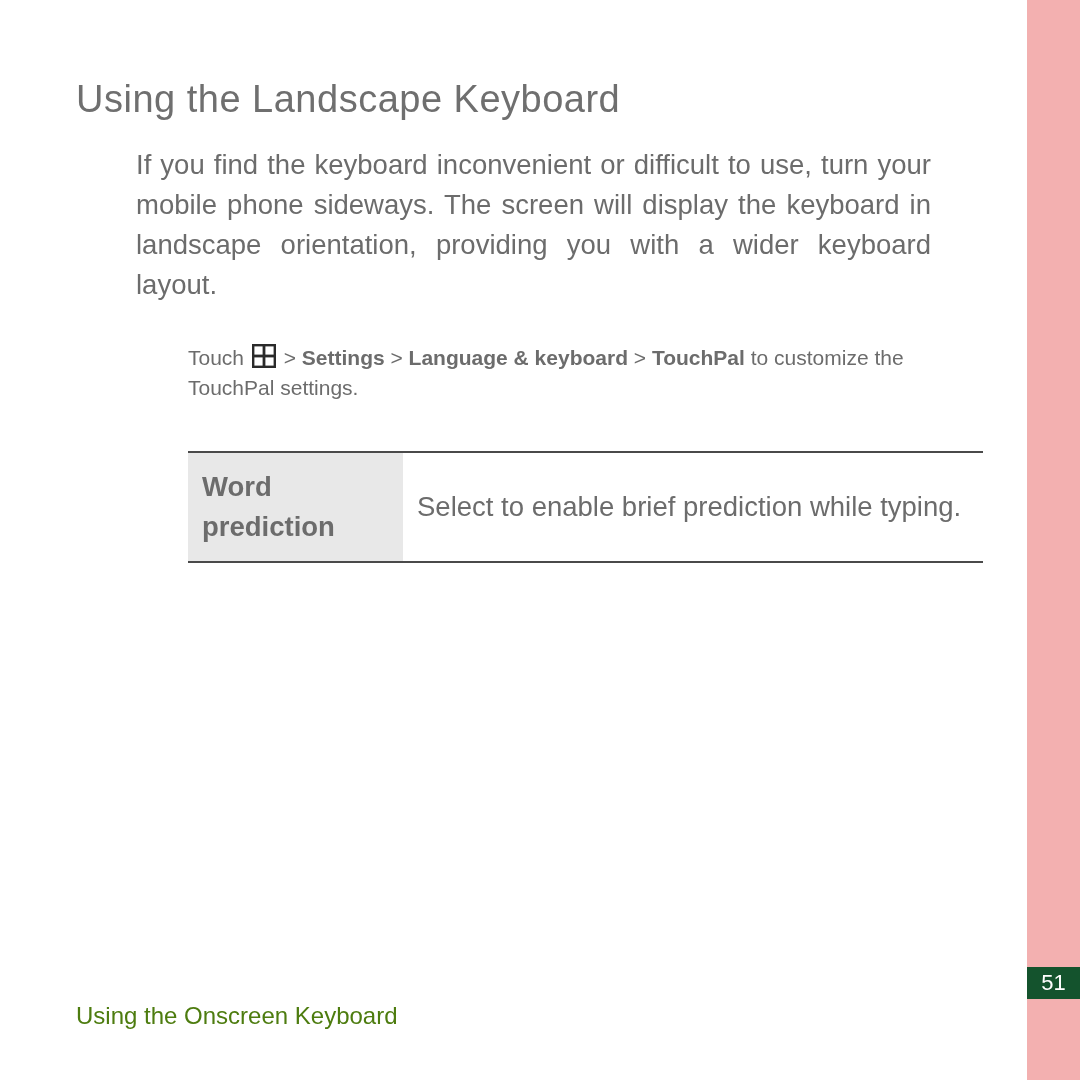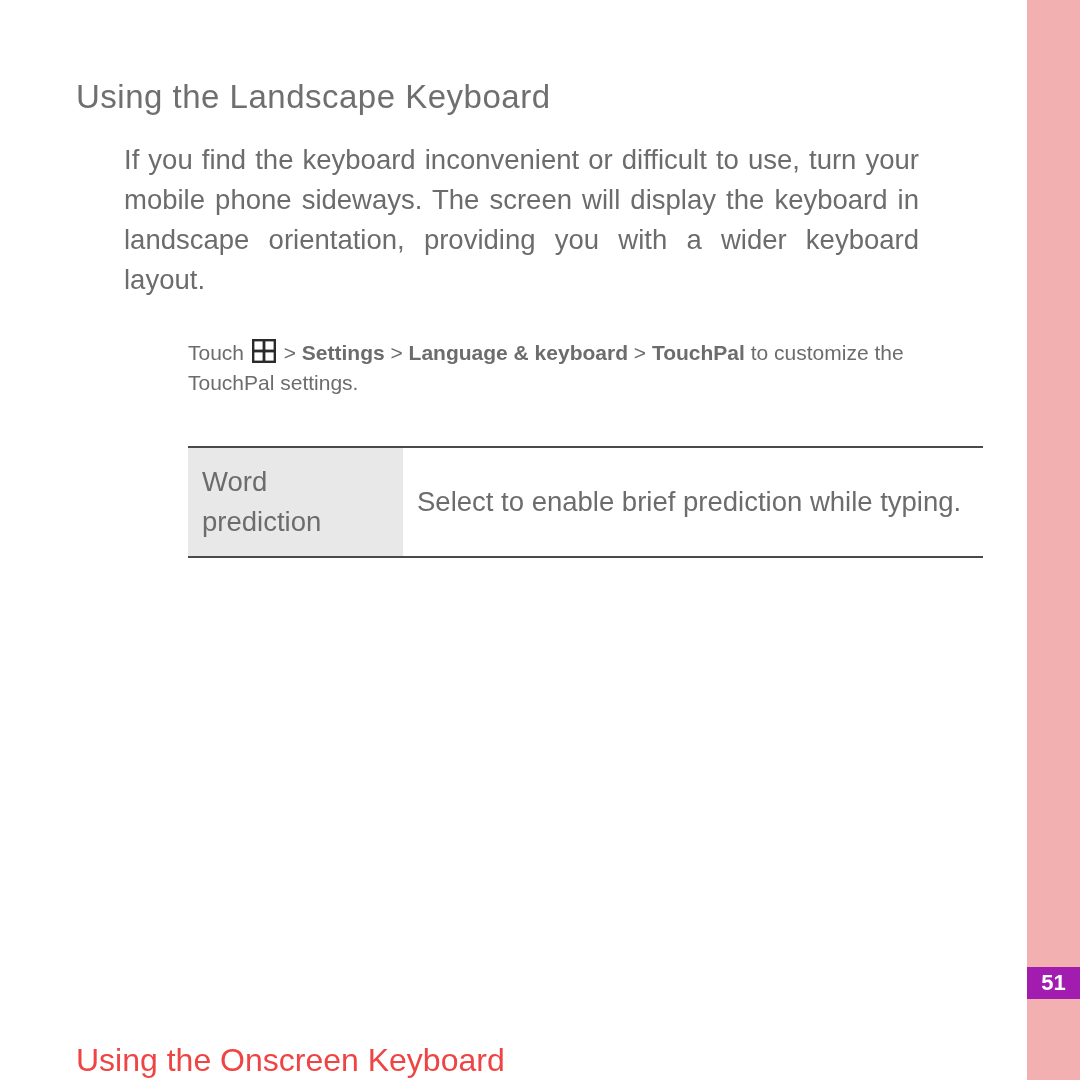--- a/index.html
+++ b/index.html
@@ -18,45 +18,45 @@
       width: 53px;
       height: 1080px;
       background: #f3b0b0;
     }
     .page-badge {
       position: absolute;
       right: 0;
       top: 967px;
       width: 53px;
       height: 32px;
-      background: #a21caf;
+      background: #14532d;
       color: #fff;
       font-size: 22px;
-      font-weight: bold;
+      font-weight: normal;
       display: flex;
       align-items: center;
       justify-content: center;
     }
     .content {
       position: absolute;
       left: 76px;
       top: 78px;
       width: 920px;
     }
     .subheading {
-      font-size: 33px;
+      font-size: 38px;
       color: #6f6f6f;
       letter-spacing: 0.5px;
       margin-bottom: 24px;
     }
     .body-para {
       font-size: 27.5px;
       line-height: 1.45;
       color: #6c6c6c;
-      margin-left: 48px;
+      margin-left: 60px;
       width: 795px;
       text-align: justify;
       margin-bottom: 38px;
     }
     .main-heading {
       font-size: 44px;
       color: #6f6f6f;
       margin-bottom: 26px;
       letter-spacing: 0.2px;
     }
@@ -85,32 +85,31 @@
     }
     .settings-table td {
       border-top: 2px solid #4a4a4a;
       border-bottom: 2px solid #4a4a4a;
       padding: 14px 14px 14px 14px;
       vertical-align: middle;
       line-height: 1.45;
     }
     .settings-table td.label {
       background: #e8e8e8;
-      font-weight: normal;
+      font-weight: bold;
       width: 215px;
       border-top: 2px solid #4a4a4a;
       border-bottom: 2px solid #4a4a4a;
     }
     .footer-text {
       position: absolute;
       left: 76px;
       top: 1002px;
-      font-size: 32px;
-      color: #ef4444;
-      margin-top: 40px;
+      font-size: 24px;
+      color: #4d7c0f;
     }
   </style>
 </head>
 <body>
 
 <div class="page">
 
   <div class="sidebar-pink"></div>
 
   <div class="content">

